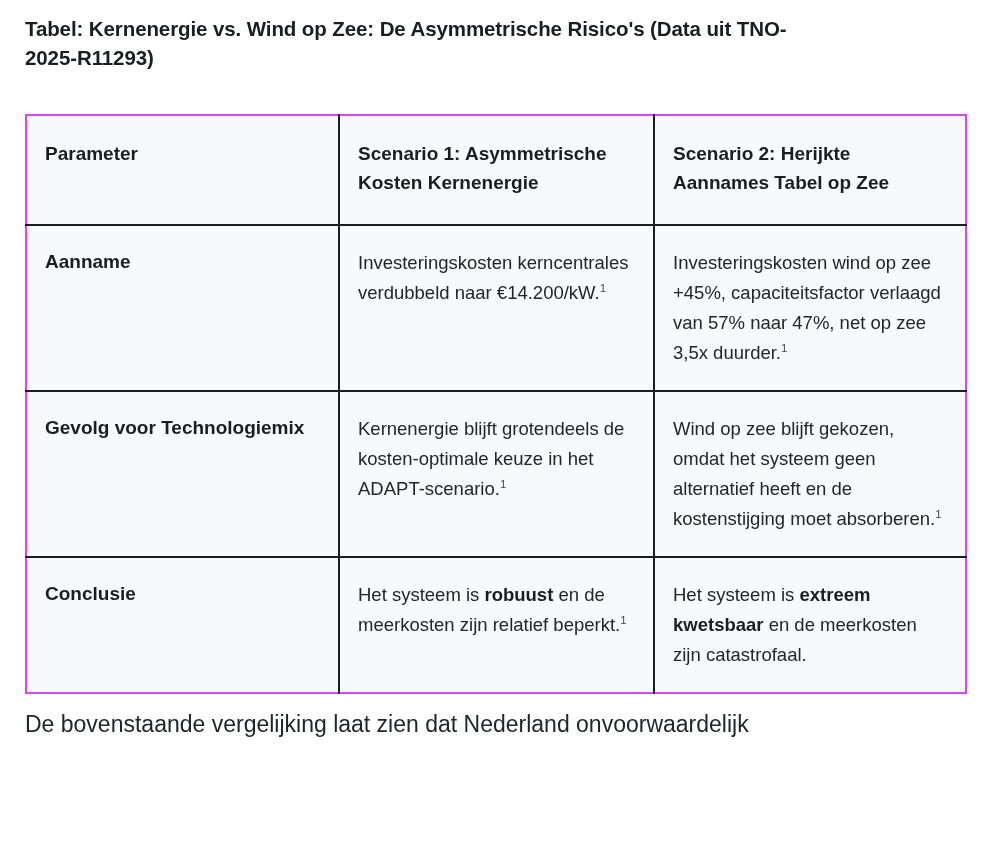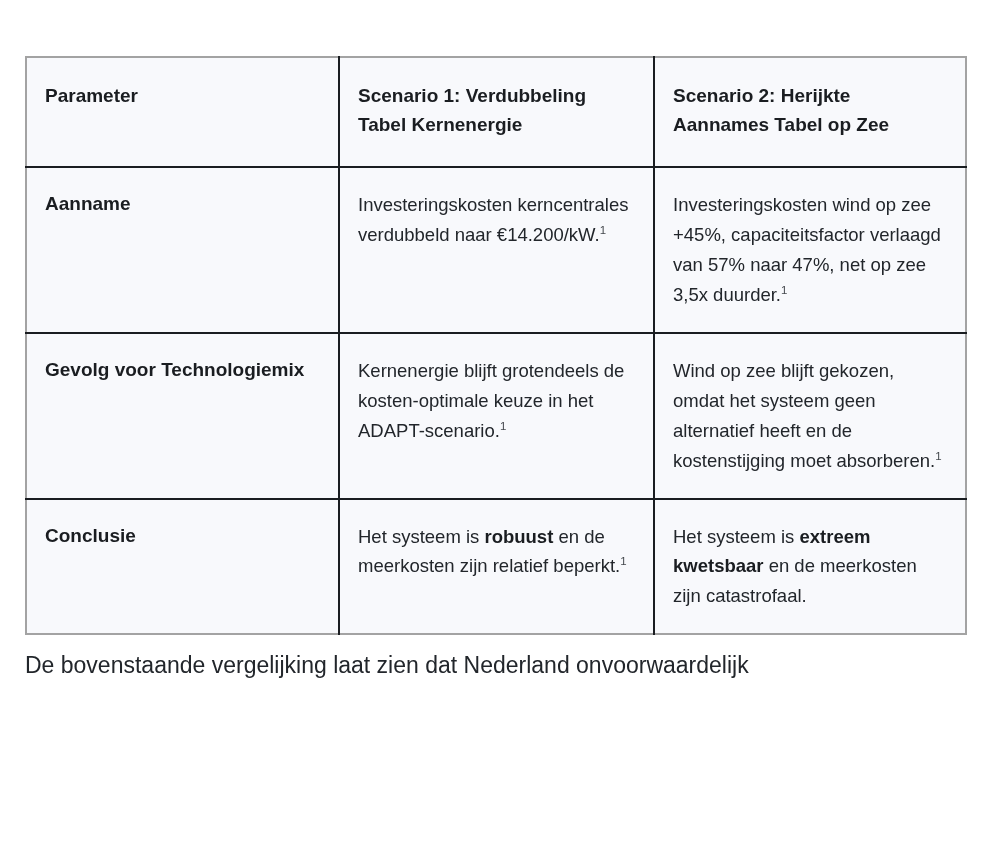--- a/index.html
+++ b/index.html
@@ -30,21 +30,21 @@
     max-width: 800px;
   }
   .table-wrap {
     margin-top: 42px;
   }
   table.data-table {
     border-collapse: collapse;
     width: 940px;
     table-layout: fixed;
     background: #f8f9fc;
-    border: 2px solid #a3a3a3;
+    border: 2px solid #d946ef;
     padding-left: 17px;
   }
   table.data-table col.c1 { width: 313px; }
   table.data-table col.c2 { width: 315px; }
   table.data-table col.c3 { width: 312px; }
 
   table.data-table th,
   table.data-table td {
     border-right: 2px solid #1a1d21;
     border-bottom: 2px solid #1a1d21;
@@ -104,32 +104,33 @@
     width: 940px;
     white-space: nowrap;
     overflow: hidden;
   }
 </style>
 </head>
 <body>
 
 <div class="page">
 
+  <h1 class="table-title">Tabel: Kernenergie vs. Wind op Zee: De Asymmetrische Risico's (Data uit TNO-2025-R11293)</h1>
 
   <div class="table-wrap">
     <table class="data-table">
       <colgroup>
         <col class="c1">
           <col class="c2">
           <col class="c3">
       </colgroup>
       <thead>
         <tr>
           <th>Parameter</th>
-          <th>Scenario 1: Verdubbeling Tabel Kernenergie</th>
+          <th>Scenario 1: Asymmetrische Kosten Kernenergie</th>
           <th>Scenario 2: Herijkte Aannames Tabel op Zee</th>
         </tr>
       </thead>
       <tbody id="table-body">
           <tr>
             <td><span class="row-label">Aanname</span></td>
             <td><span class="cell-text"><span>Investeringskosten kerncentrales verdubbeld naar €14.200/kW.</span><sup class="fn">1</sup></span></td>
             <td><span class="cell-text"><span>Investeringskosten wind op zee +45%, capaciteitsfactor verlaagd van 57% naar 47%, net op zee 3,5x duurder.</span><sup class="fn">1</sup></span></td>
           </tr>
           <tr>

